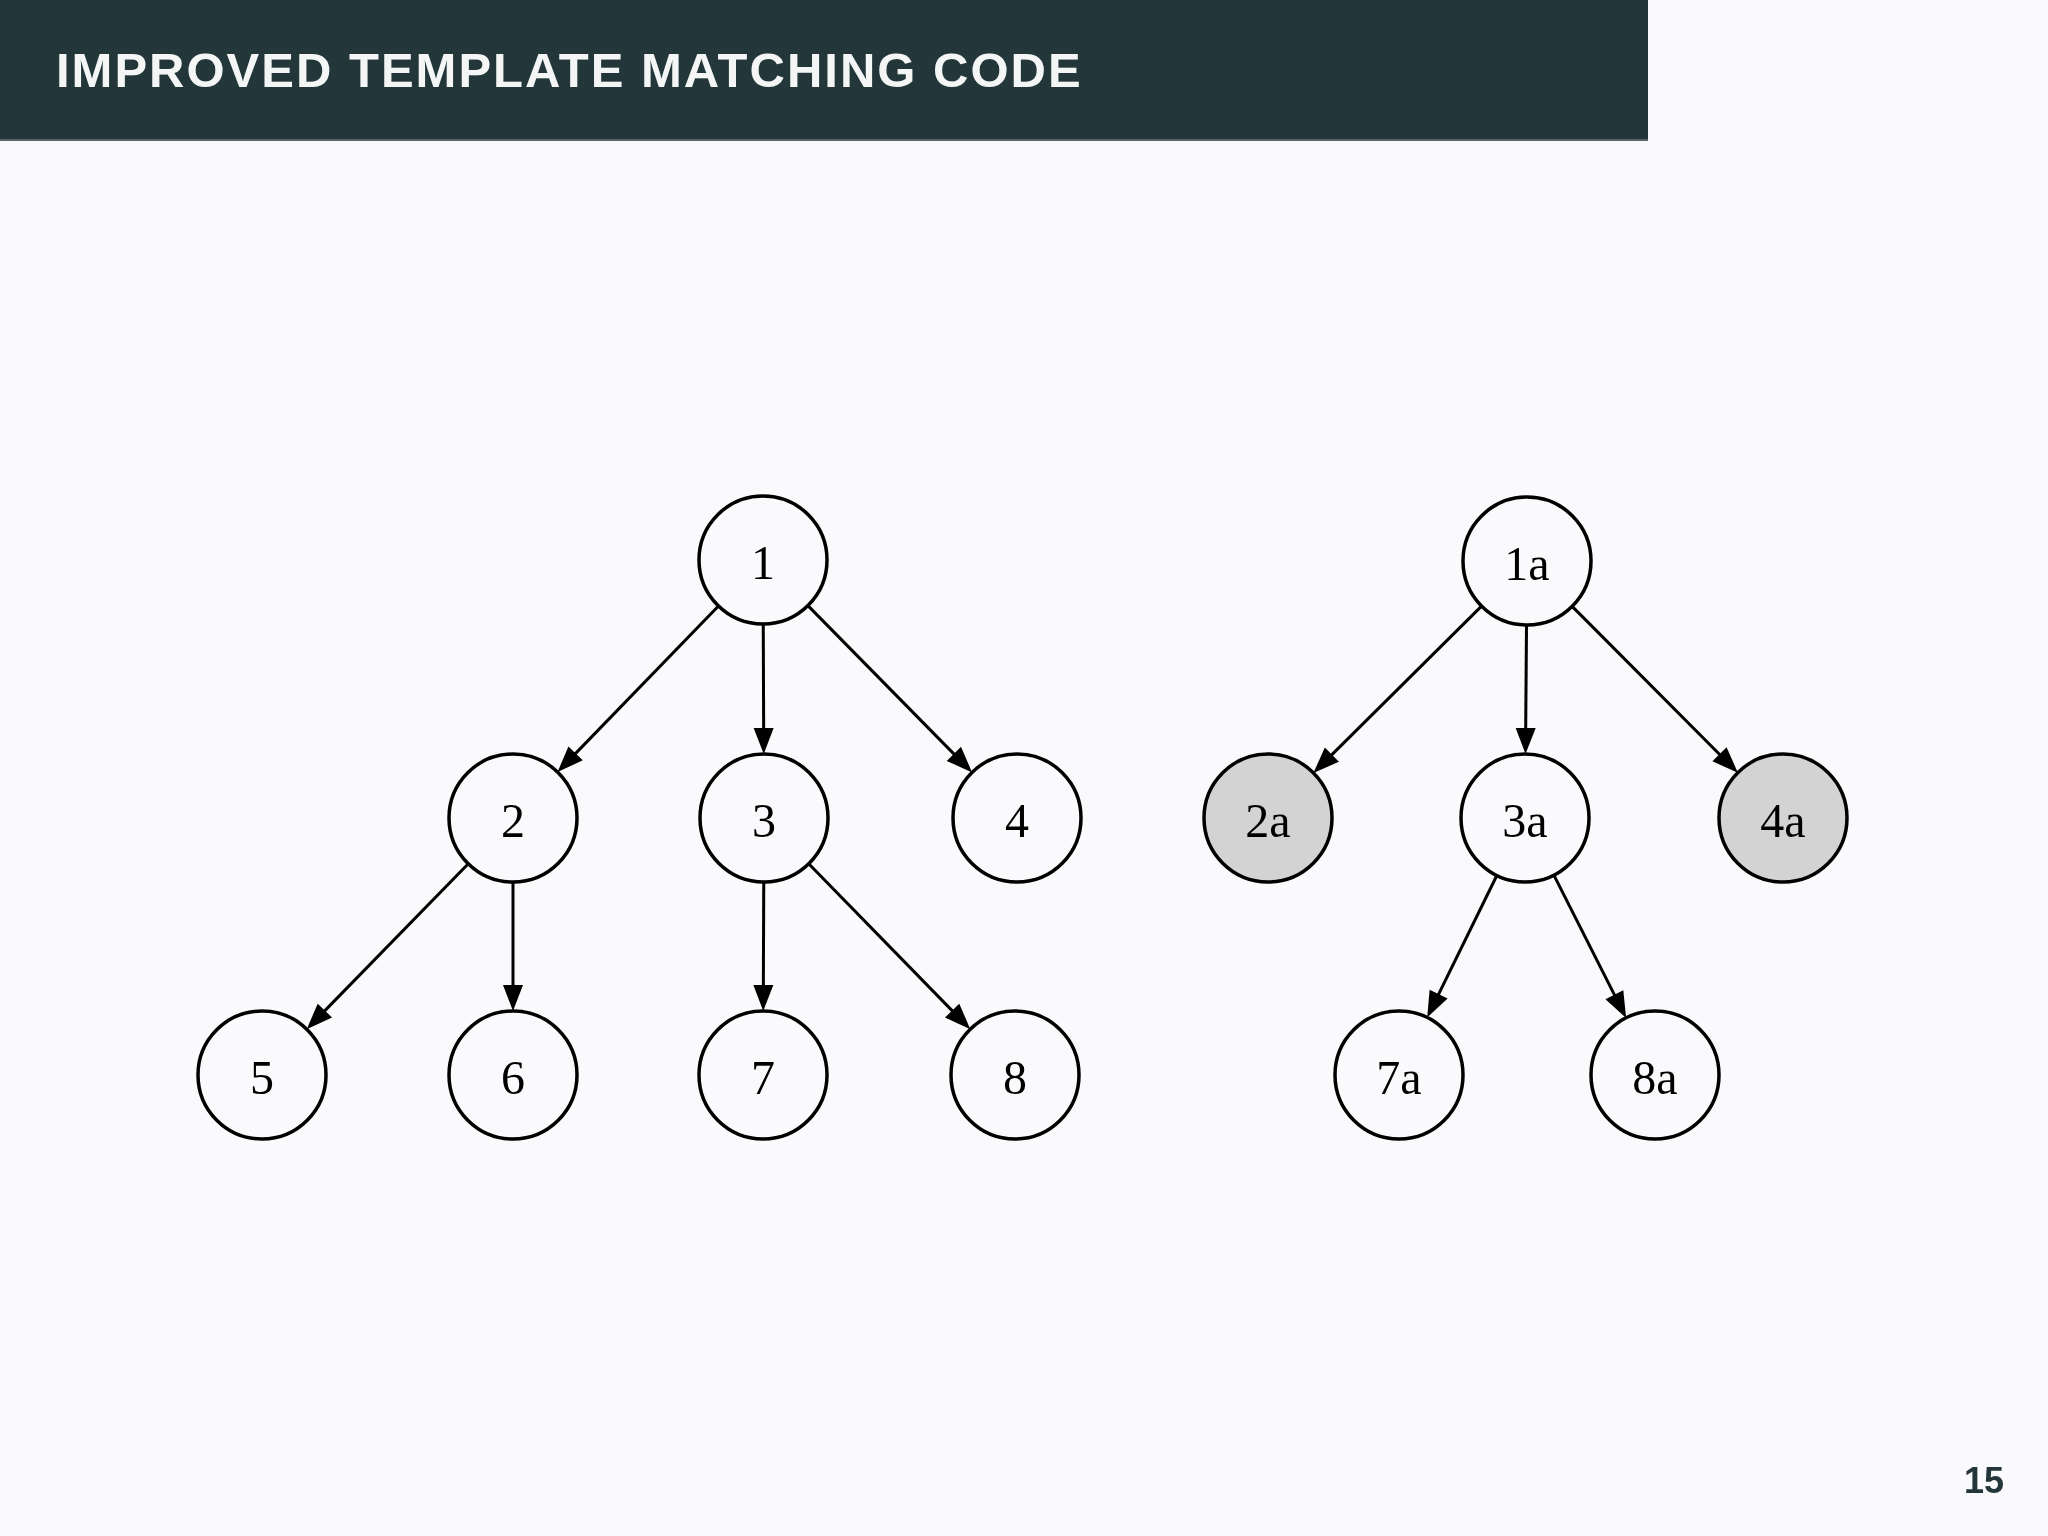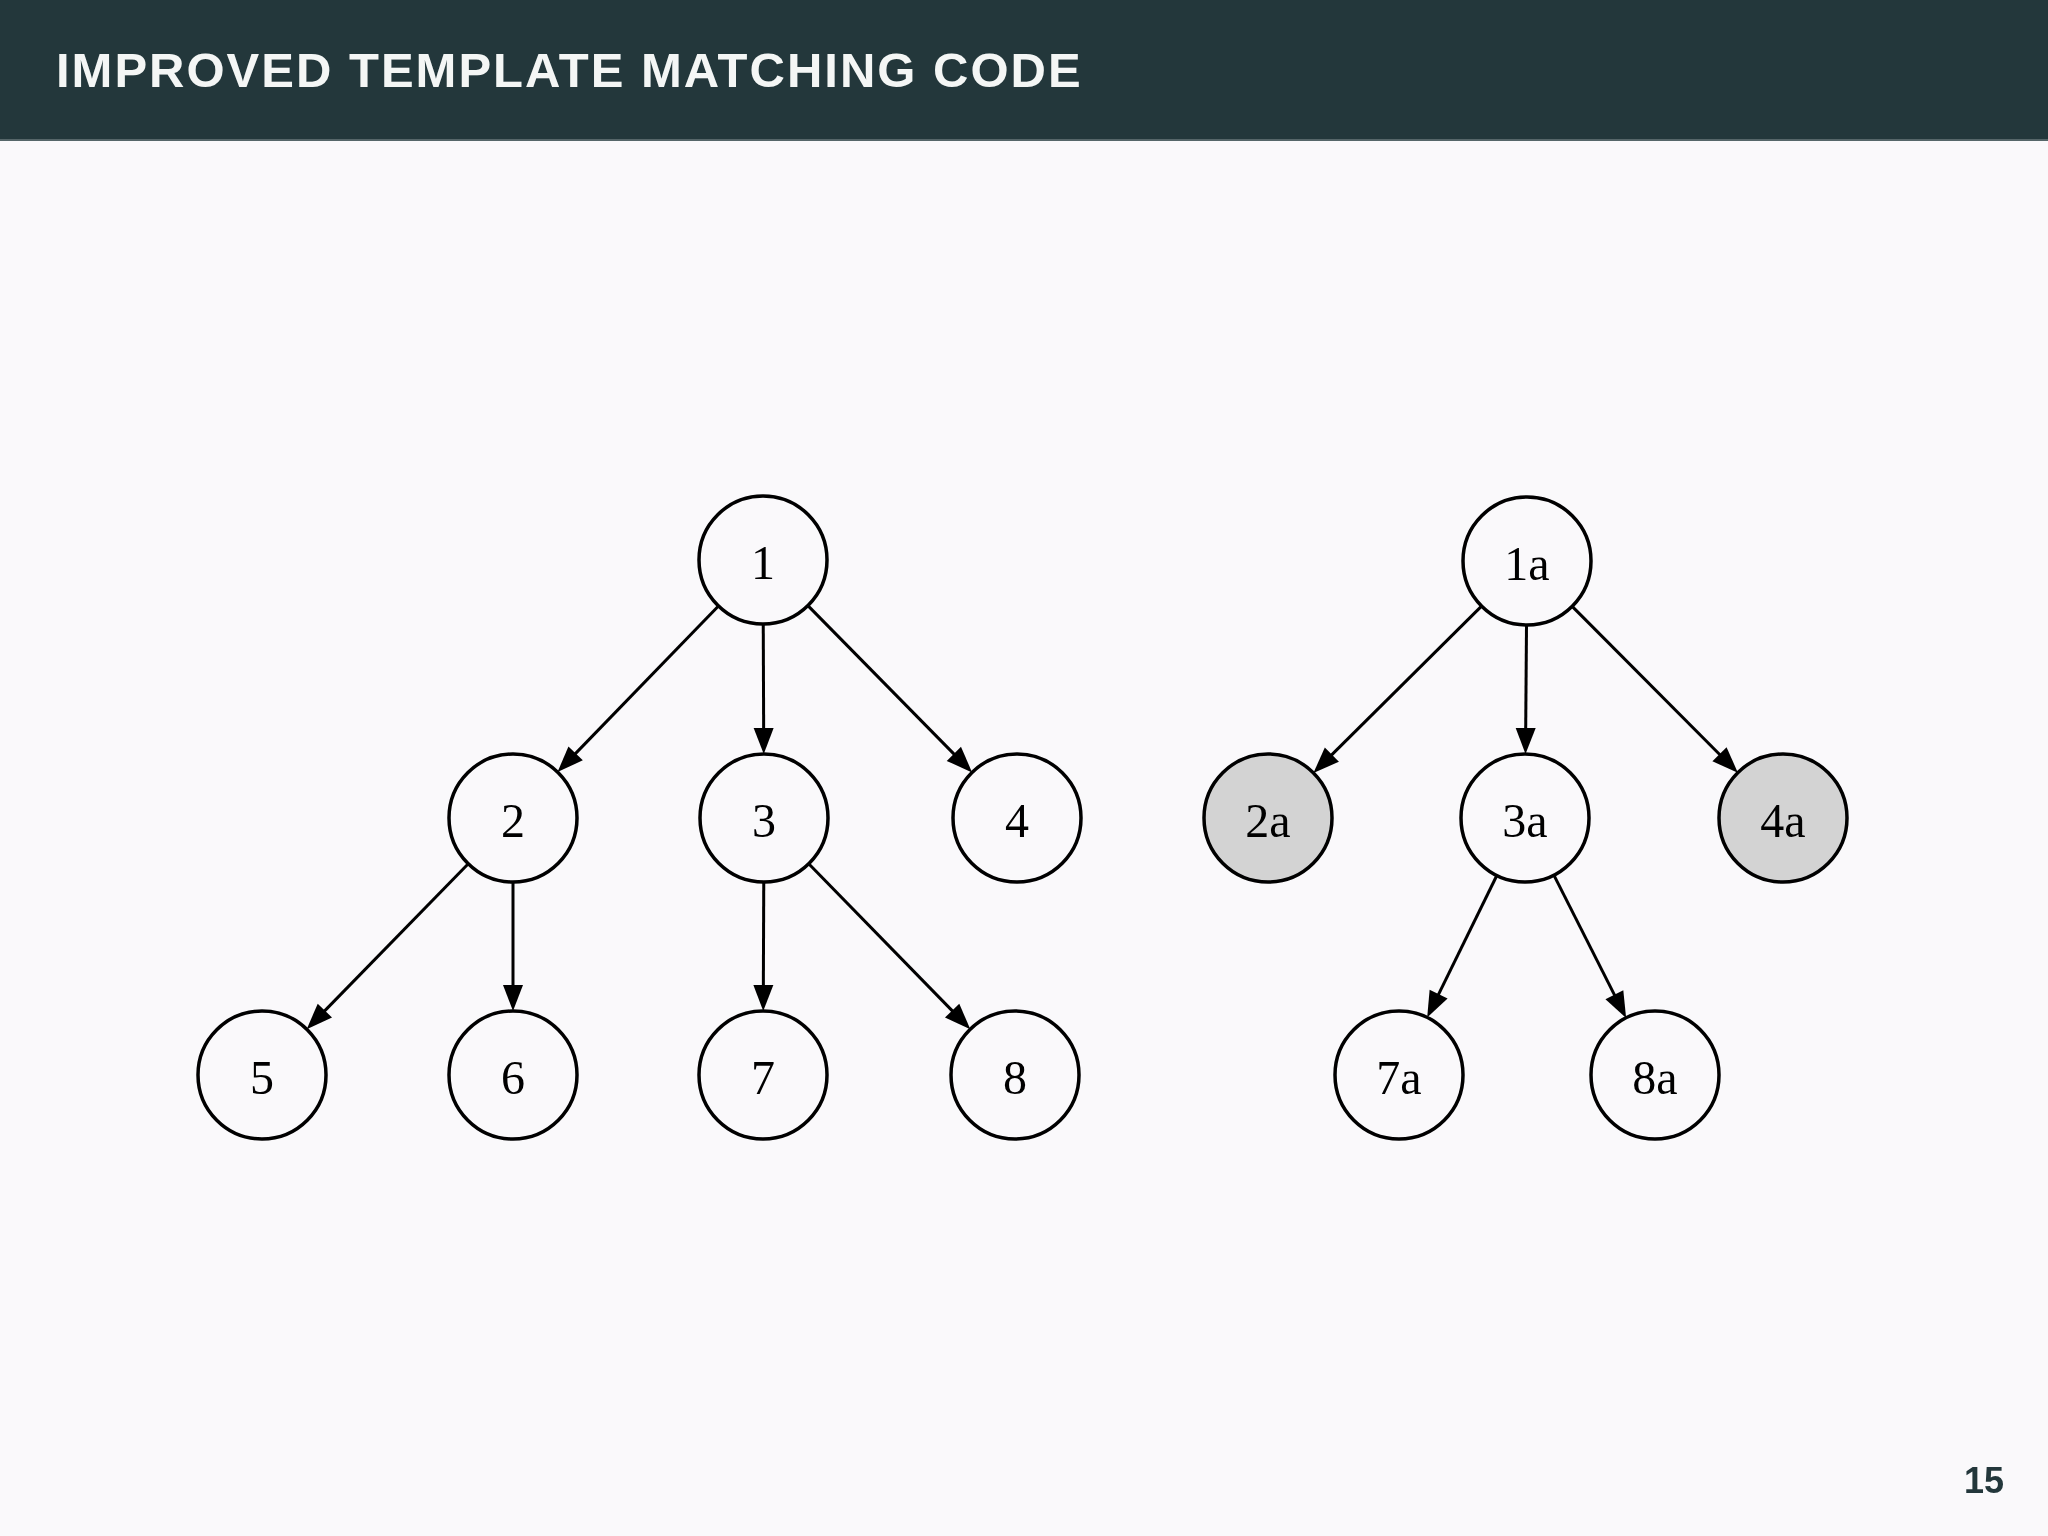--- a/index.html
+++ b/index.html
@@ -4,21 +4,21 @@
 <style>
   html, body { margin: 0; padding: 0; }
   body {
     width: 2048px; height: 1536px;
     background: var(--slide-bg, #faf9fb);
     font-family: "Liberation Sans", sans-serif;
     position: relative; overflow: hidden;
   }
   .titlebar {
     position: absolute; top: 0; left: 0;
-    width: 2048px; height: 141px;
+    width: 1648px; height: 141px;
     background: var(--header-bg, #23373b);
     display: flex; align-items: center;
     box-sizing: border-box; padding: 8px 56px;
     border-bottom: 2px solid rgba(130, 142, 144, 0.55);
   }
   .title {
     margin: 0;
     font-size: 49px;
     font-weight: 600;
     letter-spacing: 2px;

